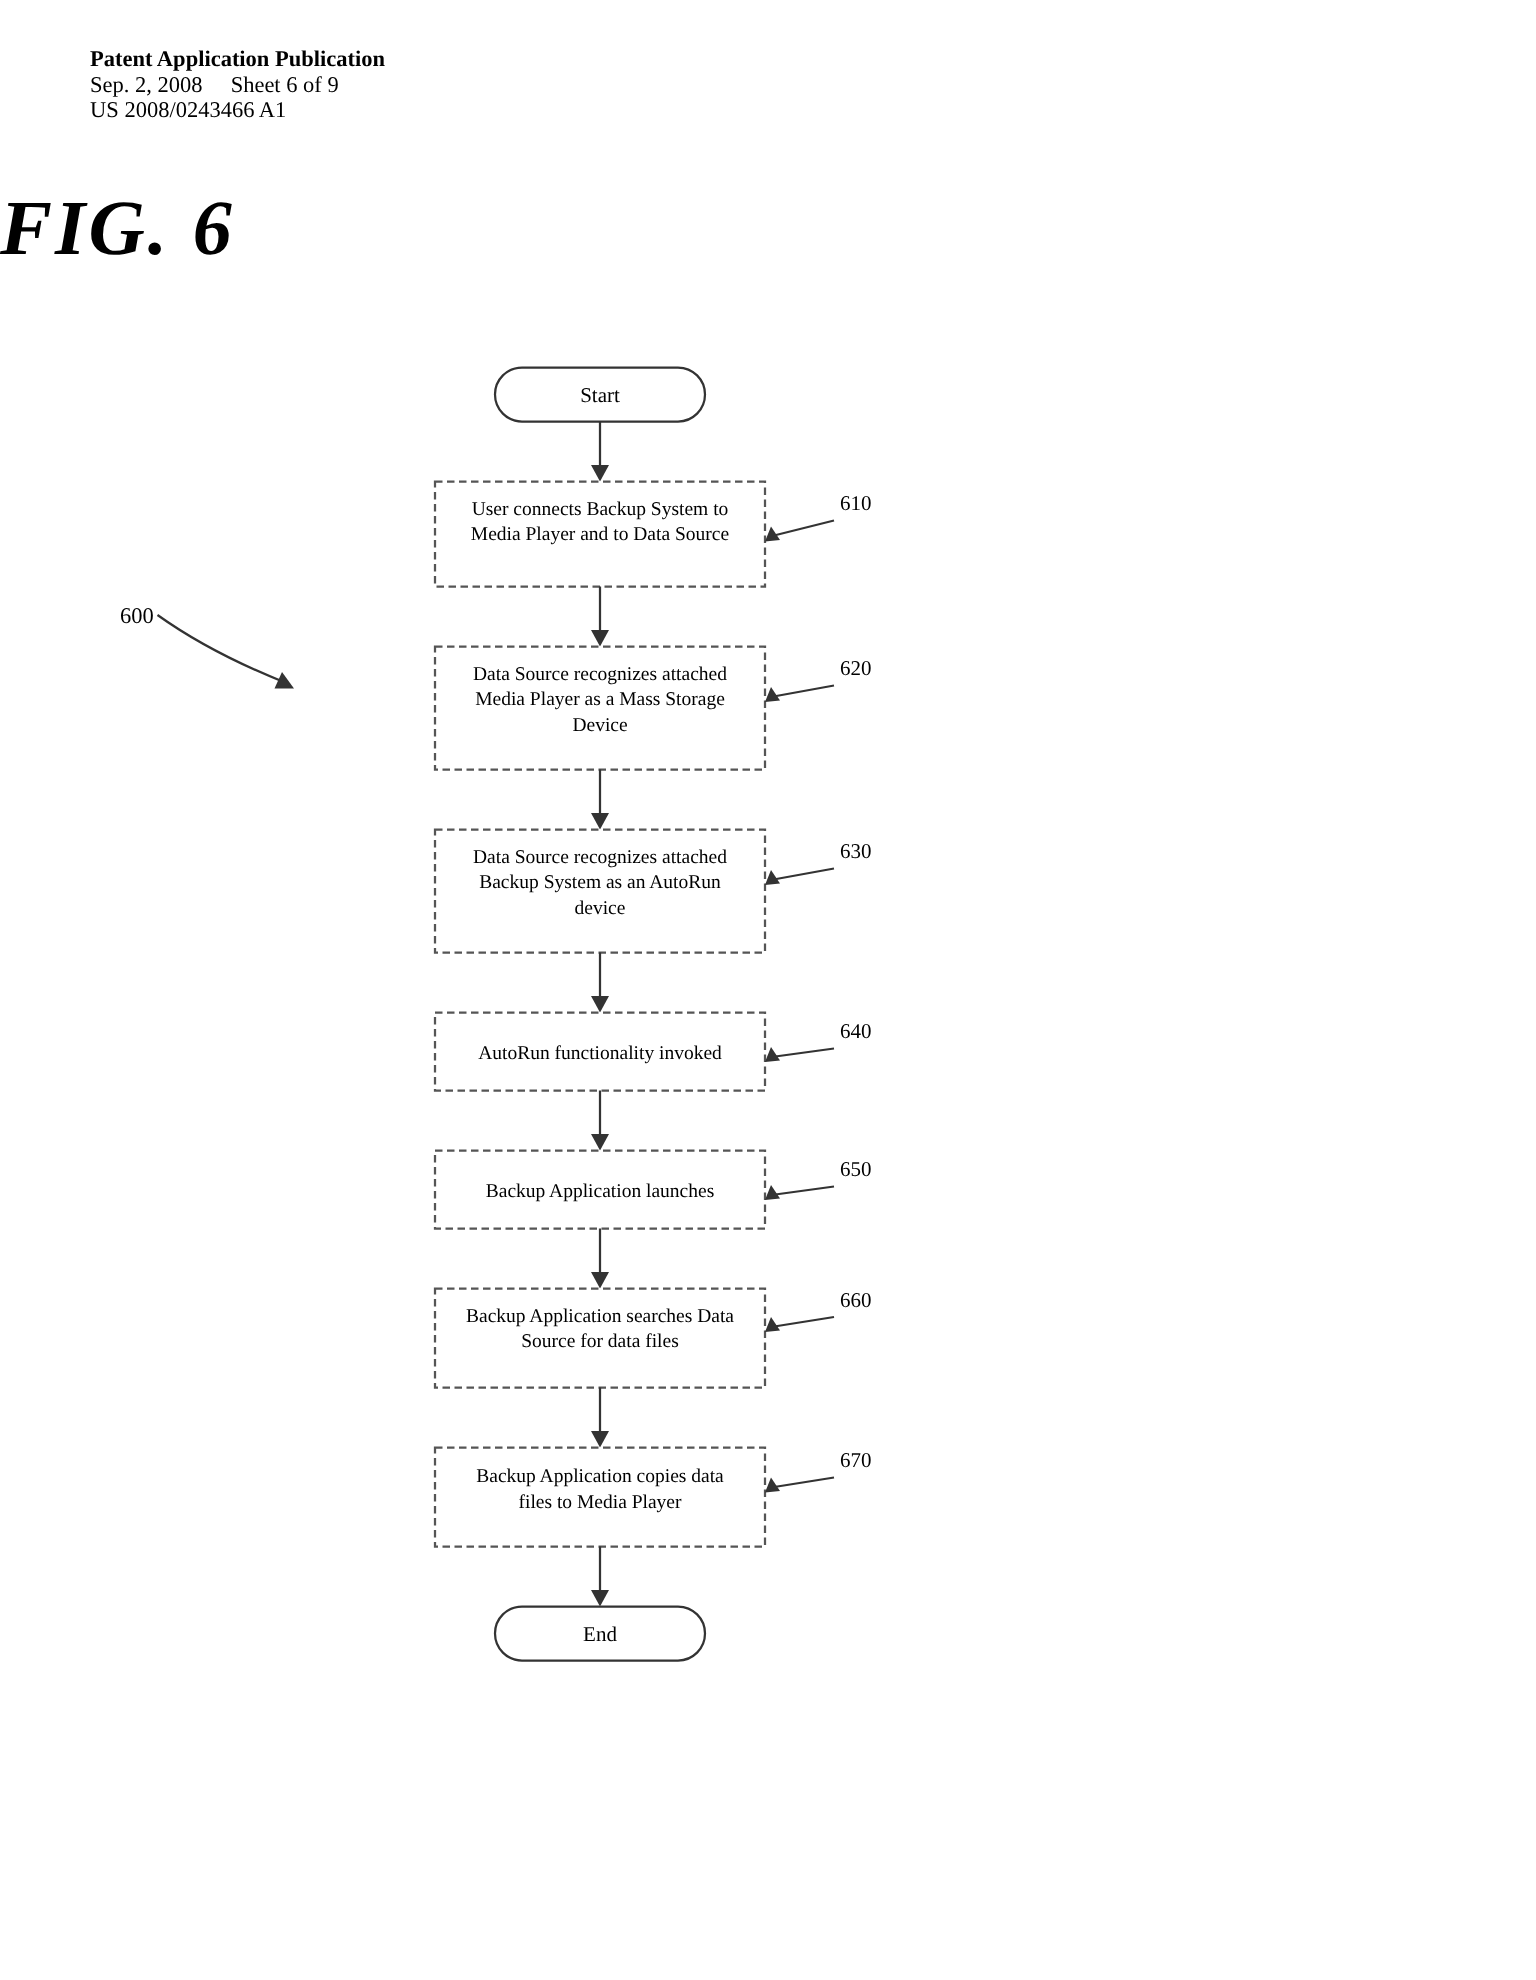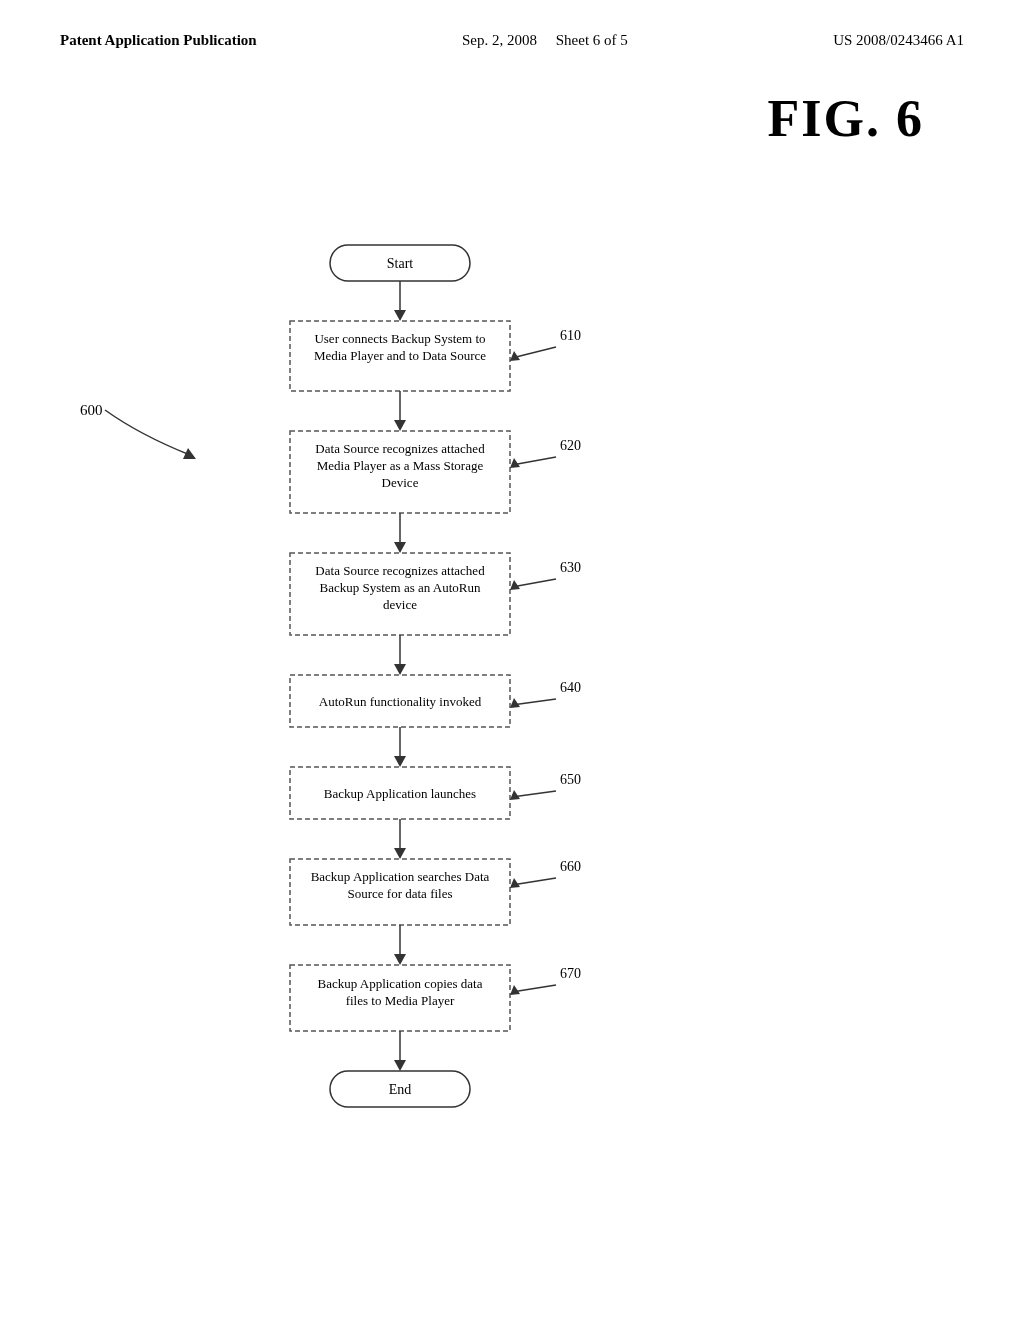--- a/index.html
+++ b/index.html
@@ -12,40 +12,42 @@
       overflow: hidden;
     }
 
     
     .header {
       display: flex;
       justify-content: space-between;
       align-items: baseline;
       padding: 32px 60px 0 60px;
       font-size: 15px;
+      flex-direction: column;
     }
     .header-left {
       font-weight: bold;
       font-size: 15px;
     }
     .header-center {
       font-size: 15px;
     }
     .header-right {
       font-size: 15px;
     }
 
     
     .fig-title {
-      text-align: right;
+      text-align: left;
       padding-right: 100px;
       padding-top: 40px;
       font-size: 52px;
       font-weight: bold;
       letter-spacing: 2px;
+      font-style: italic;
     }
 
     
     .flowchart {
       position: absolute;
       top: 195px;
       left: 0;
       width: 1024px;
       height: 1100px;
     }
@@ -60,21 +62,21 @@
     }
   </style>
 </head>
 <body>
 
 <div class="header">
   <span class="header-left">Patent Application Publication</span>
   <span class="header-center">
     <span>Sep. 2, 2008</span>
     &nbsp;&nbsp;&nbsp;
-    <span>Sheet 6 of 5</span>
+    <span>Sheet 6 of 9</span>
   </span>
   <span class="header-right">US 2008/0243466 A1</span>
 </div>
 
 <div class="fig-title">FIG. 6</div>
 
 <div class="flowchart">
   <svg class="fc-svg" viewBox="0 0 1024 1100" xmlns="http://www.w3.org/2000/svg">
 
     <text x="80" y="220" font-family="Times New Roman" font-size="15">600</text>

